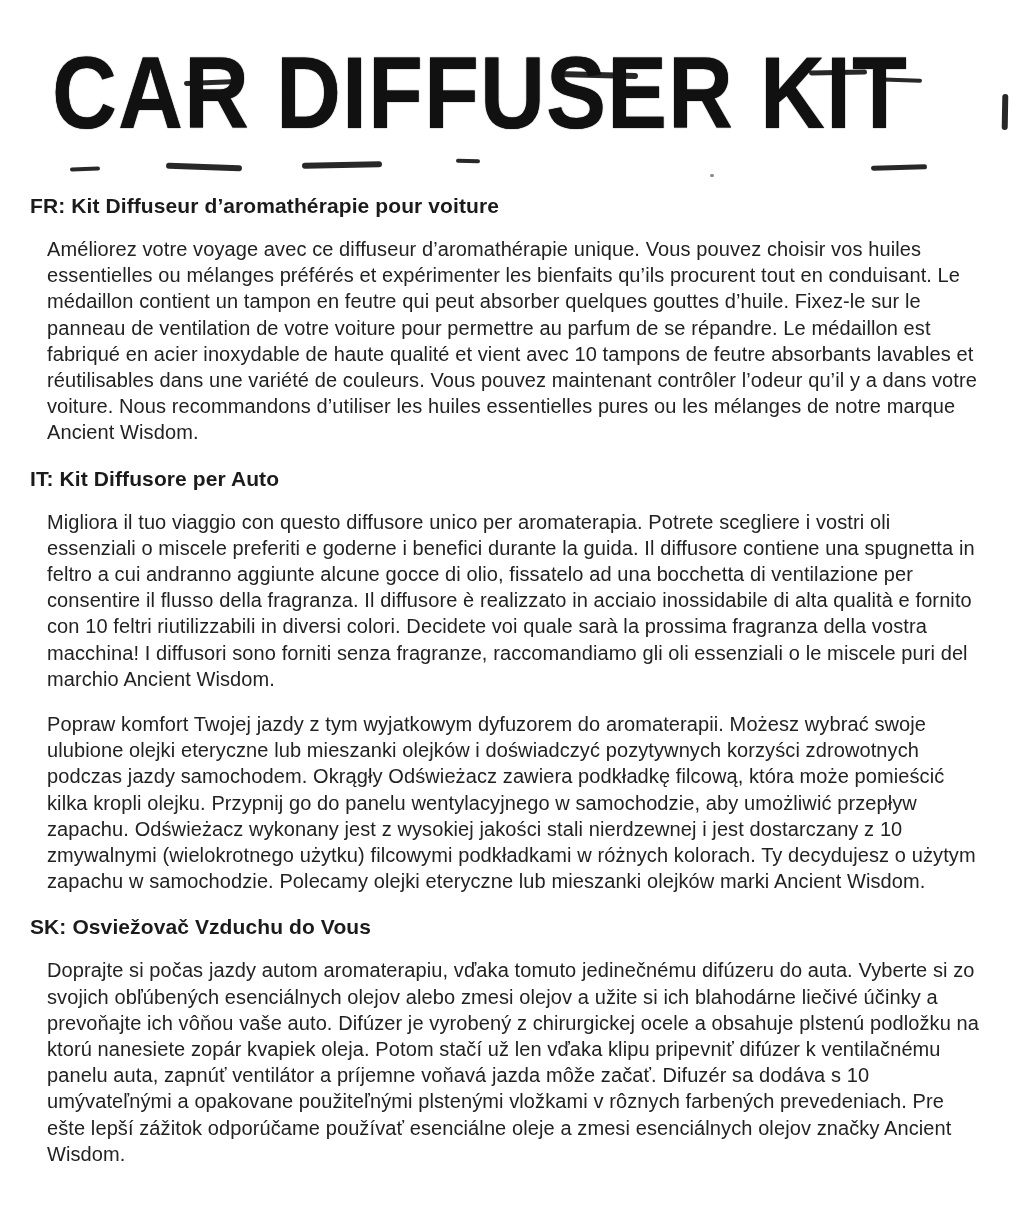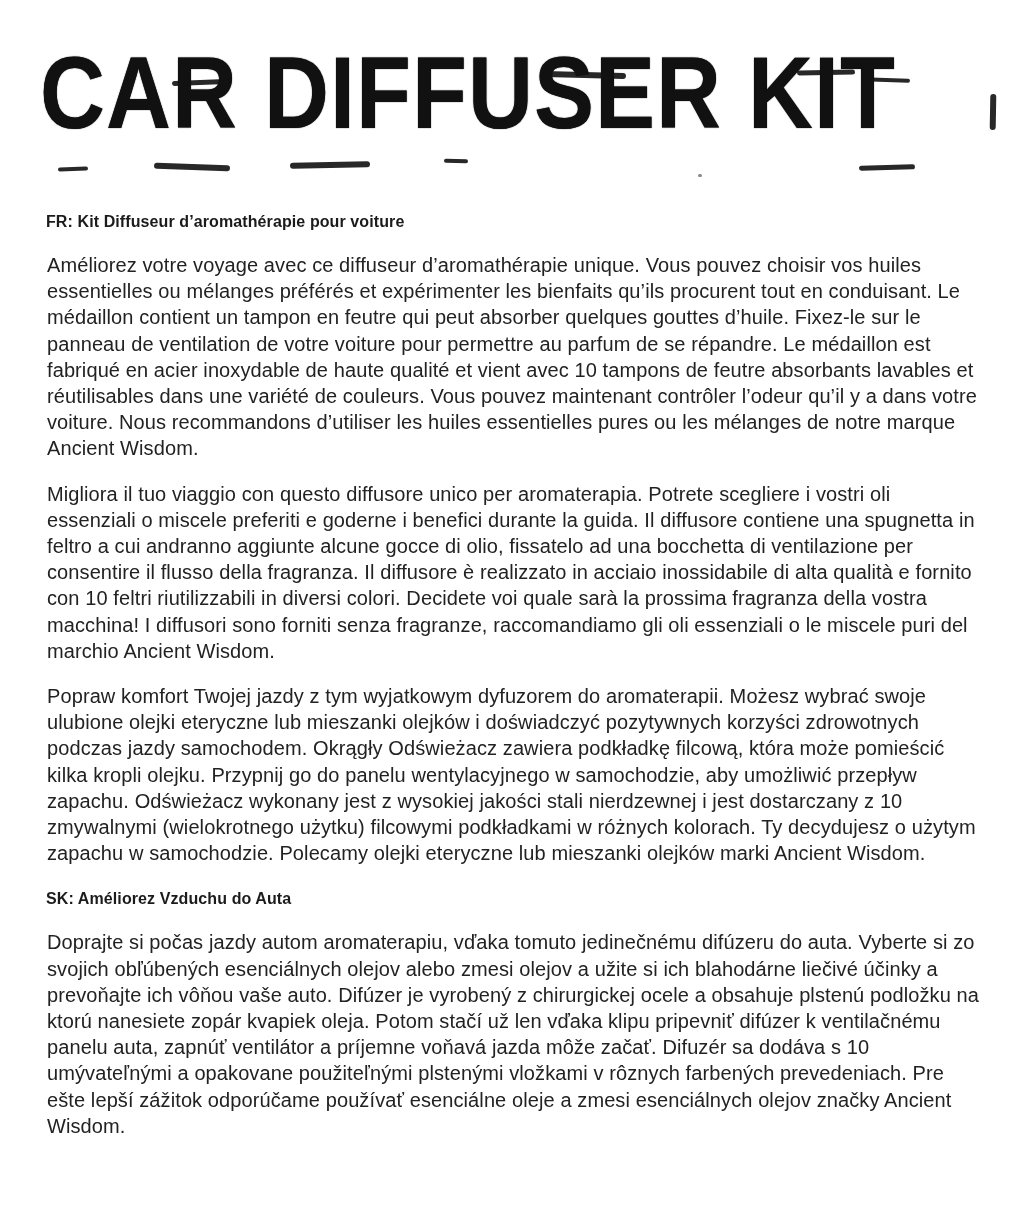--- a/index.html
+++ b/index.html
@@ -14,21 +14,21 @@
     overflow: hidden;
     font-family: "Liberation Sans", sans-serif;
     color: #1f1f1f;
     -webkit-font-smoothing: antialiased;
   }
 
   
   .title-wrap {
     position: absolute;
     top: 28px;
-    left: 4px;
+    left: 16px;
     width: 820px;
     height: 130px;
     text-align: center;
     padding-left: 36px;
   }
   .title-text {
     display: inline-block;
     font-size: 90px;
     font-weight: bold;
     letter-spacing: 1px;
@@ -62,22 +62,22 @@
 
   
   .content {
     position: absolute;
     left: 30px;
     top: 192px;
     width: 968px;
   }
   .lang-section { margin: 0 0 19px 0; }
   .sec-heading {
-    margin: 16px;
-    font-size: 16px;
+    margin: 0;
+    font-size: 21px;
     font-weight: bold;
     line-height: 27px;
     color: #1b1b1b;
     letter-spacing: 0.1px;
   }
   .sec-body {
     margin: 17px;
     font-size: 20px;
     font-weight: normal;
     line-height: 26.2px;
@@ -105,25 +105,26 @@
 </header>
 
 <main class="content">
 
   <section class="lang-section">
     <h2 class="sec-heading">FR: Kit Diffuseur d’aromathérapie pour voiture</h2>
     <p class="sec-body">Améliorez votre voyage avec ce diffuseur d’aromathérapie unique. Vous pouvez choisir vos huiles essentielles ou mélanges préférés et expérimenter les bienfaits qu’ils procurent tout en conduisant. Le médaillon contient un tampon en feutre qui peut absorber quelques gouttes d’huile. Fixez-le sur le panneau de ventilation de votre voiture pour permettre au parfum de se répandre. Le médaillon est fabriqué en acier inoxydable de haute qualité et vient avec 10 tampons de feutre absorbants lavables et réutilisables dans une variété de couleurs. Vous pouvez maintenant contrôler l’odeur qu’il y a dans votre voiture. Nous recommandons d’utiliser les huiles essentielles pures ou les mélanges de notre marque Ancient Wisdom.</p>
   </section>
 
   <section class="lang-section">
+    <h2 class="sec-heading">IT: Kit Diffusore per Auto</h2>
     <p class="sec-body">Migliora il tuo viaggio con questo diffusore unico per aromaterapia. Potrete scegliere i vostri oli essenziali o miscele preferiti e goderne i benefici durante la guida. Il diffusore contiene una spugnetta in feltro a cui andranno aggiunte alcune gocce di olio, fissatelo ad una bocchetta di ventilazione per consentire il flusso della fragranza. Il diffusore è realizzato in acciaio inossidabile di alta qualità e fornito con 10 feltri riutilizzabili in diversi colori. Decidete voi quale sarà la prossima fragranza della vostra macchina! I diffusori sono forniti senza fragranze, raccomandiamo gli oli essenziali o le miscele puri del marchio Ancient Wisdom.</p>
   </section>
 
   <section class="lang-section">
     <p class="sec-body">Popraw komfort Twojej jazdy z tym wyjatkowym dyfuzorem do aromaterapii.  Możesz wybrać swoje ulubione olejki eteryczne lub mieszanki olejków i doświadczyć pozytywnych korzyści zdrowotnych podczas jazdy samochodem. Okrągły Odświeżacz zawiera podkładkę filcową, która może pomieścić kilka kropli olejku. Przypnij go do panelu wentylacyjnego w samochodzie, aby umożliwić przepływ zapachu. Odświeżacz wykonany jest z wysokiej jakości stali nierdzewnej i jest dostarczany z 10 zmywalnymi (wielokrotnego użytku) filcowymi podkładkami w różnych kolorach. Ty decydujesz o użytym zapachu w samochodzie. Polecamy olejki eteryczne lub mieszanki olejków marki Ancient Wisdom.</p>
   </section>
 
   <section class="lang-section">
-    <h2 class="sec-heading">SK: Améliorez Vzduchu do Auta</h2>
+    <h2 class="sec-heading">SK: Osviežovač Vzduchu do Vous</h2>
     <p class="sec-body">Doprajte si počas jazdy autom aromaterapiu, vďaka tomuto jedinečnému difúzeru do auta. Vyberte si zo svojich obľúbených esenciálnych olejov alebo zmesi olejov a užite si ich blahodárne liečivé účinky a prevoňajte ich vôňou vaše auto. Difúzer je vyrobený z chirurgickej ocele a obsahuje plstenú podložku na ktorú nanesiete zopár kvapiek oleja. Potom stačí už len vďaka klipu pripevniť difúzer k ventilačnému panelu auta, zapnúť ventilátor a príjemne voňavá jazda môže začať. Difuzér sa dodáva s 10 umývateľnými a opakovane použiteľnými plstenými vložkami v rôznych farbených prevedeniach. Pre ešte lepší zážitok odporúčame používať esenciálne oleje a zmesi esenciálnych olejov značky Ancient Wisdom.</p>
   </section>
 
 </main>
 
 </body></html>

